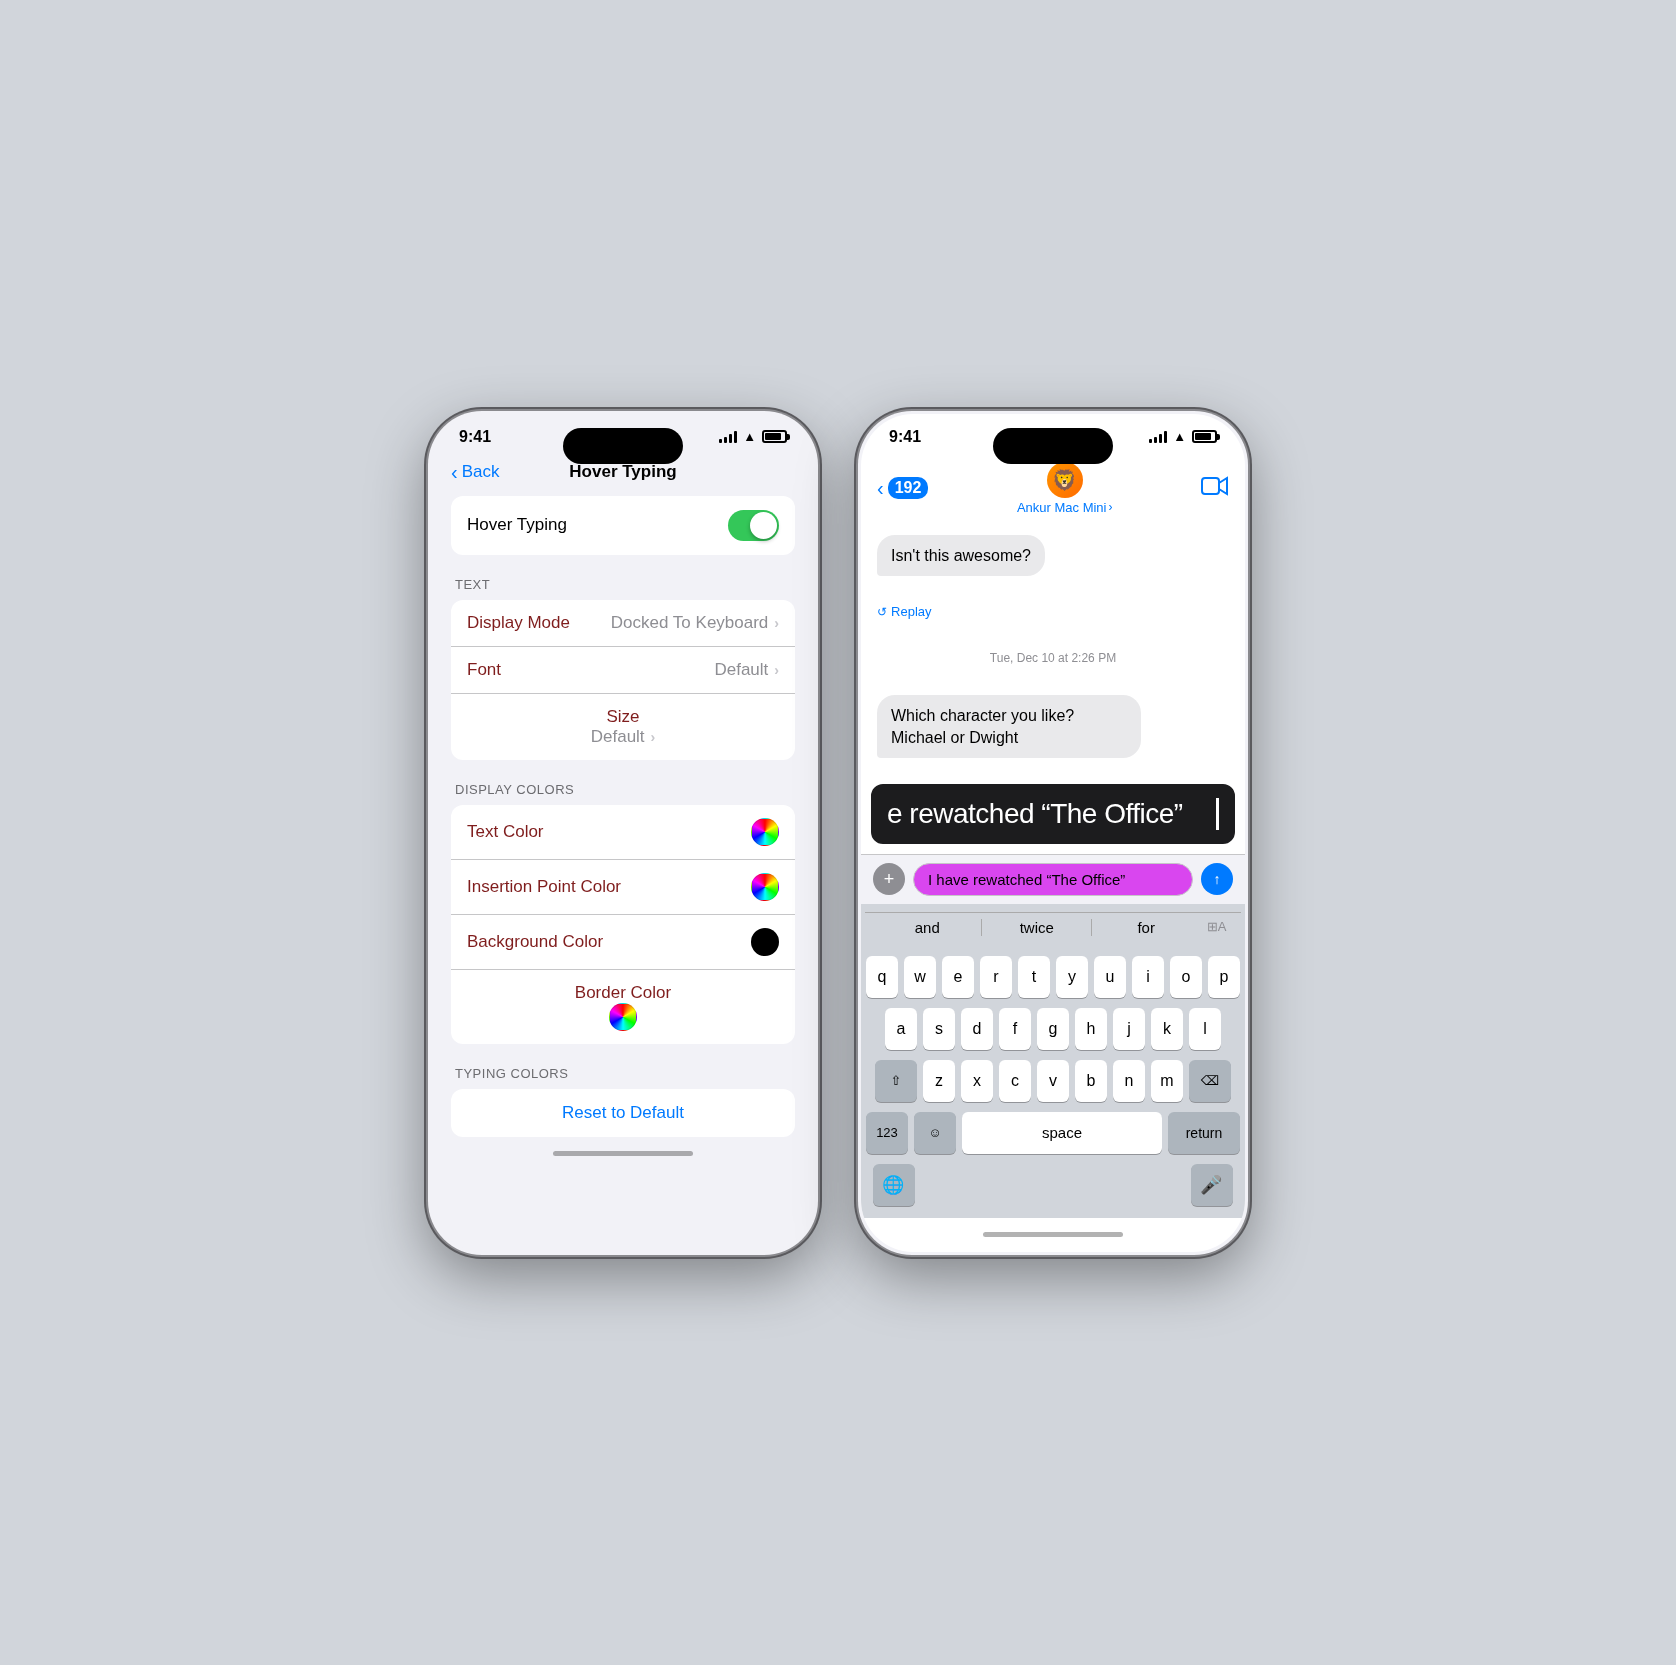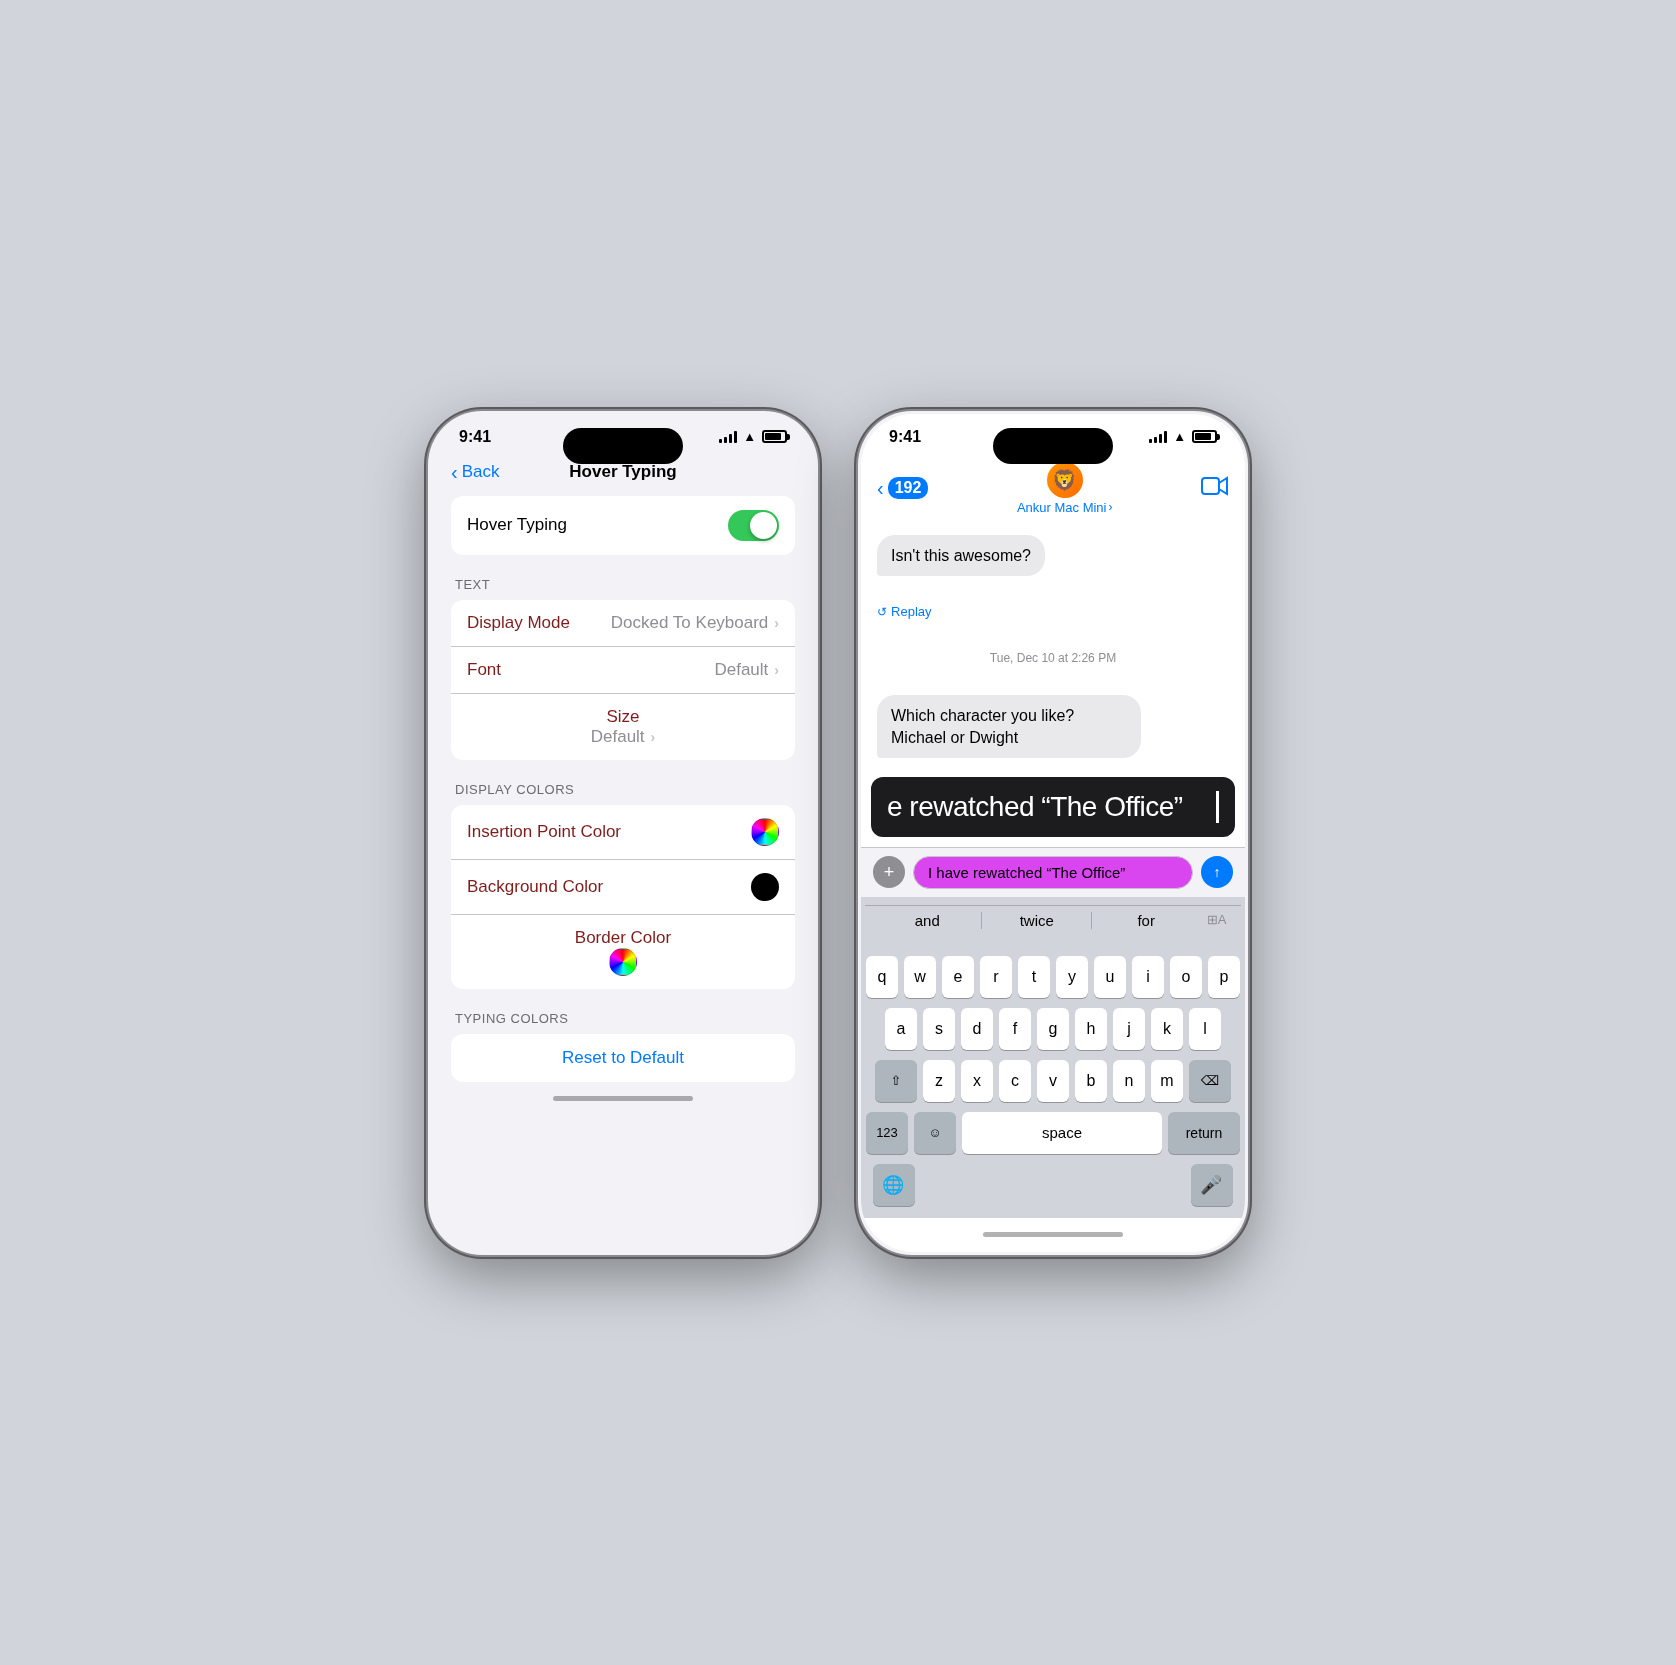--- a/index.html
+++ b/index.html
@@ -457,21 +457,21 @@
     .keyboard {
       background: #d1d5db;
       padding: 8px 4px 4px;
     }
     .keyboard-suggestions {
       display: flex;
       justify-content: space-around;
       padding: 6px 8px;
       background: #d1d5db;
       border-top: 0.5px solid #aaa;
-      margin-bottom: 21px;
+      margin-bottom: 14px;
     }
     .keyboard-suggestion {
       font-size: 15px;
       color: #000;
       flex: 1;
       text-align: center;
     }
     .keyboard-suggestion.divider {
       border-left: 1px solid #aaa;
       border-right: 1px solid #aaa;
@@ -612,20 +612,24 @@
             <span class="list-row-label">Size</span>
             <div class="list-row-value">
               <span>Default</span>
               <span class="chevron-right">›</span>
             </div>
           </div>
         </div>
 
         <div class="section-header">DISPLAY COLORS</div>
         <div class="list-section">
+          <div class="list-row">
+            <span class="list-row-label">Text Color</span>
+            <div class="rainbow-circle"></div>
+          </div>
           <div class="list-row">
             <span class="list-row-label">Insertion Point Color</span>
             <div class="rainbow-circle"></div>
           </div>
           <div class="list-row">
             <span class="list-row-label">Background Color</span>
             <div class="black-circle"></div>
           </div>
           <div class="list-row">
             <span class="list-row-label">Border Color</span>

